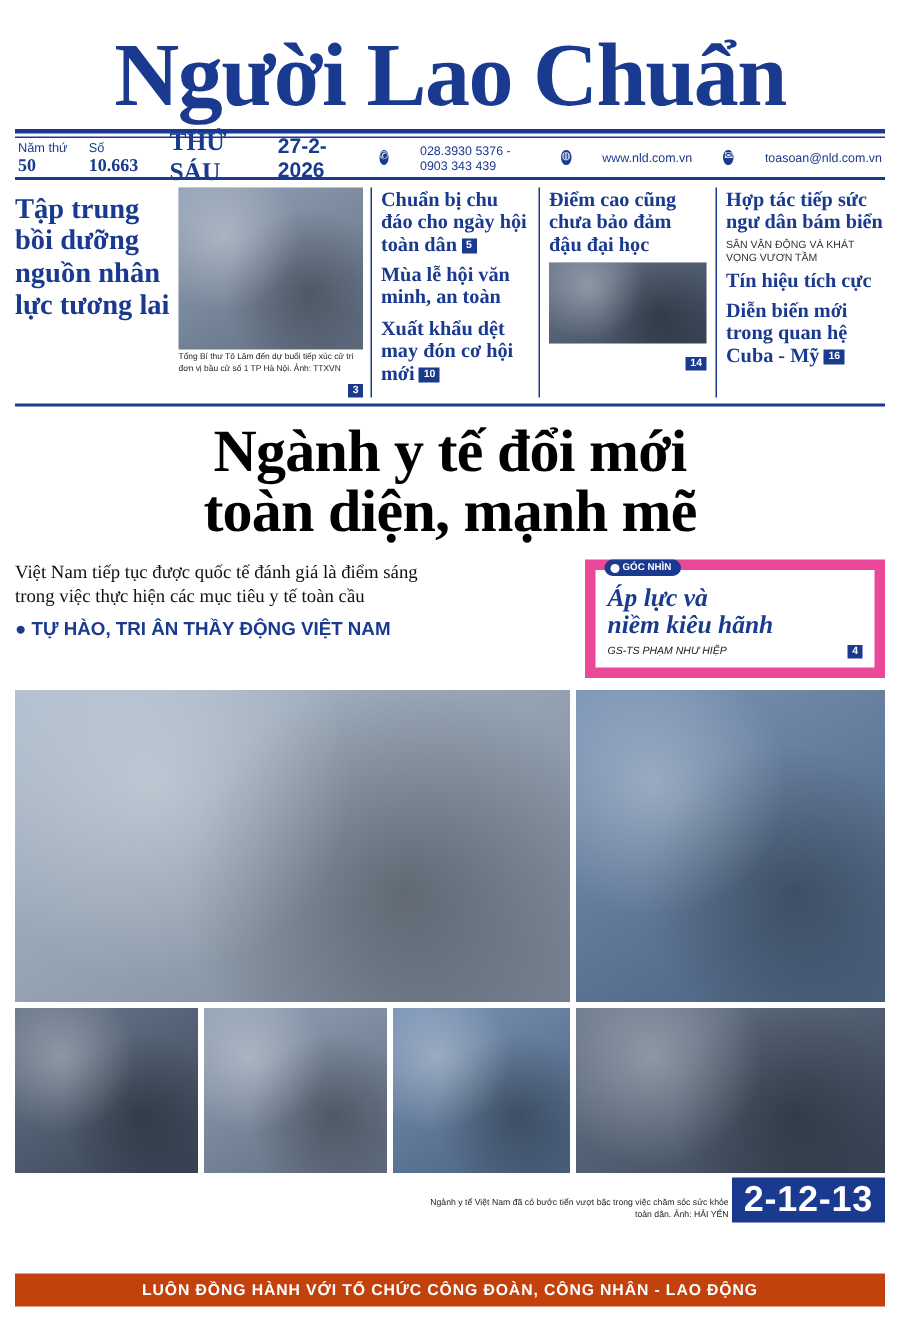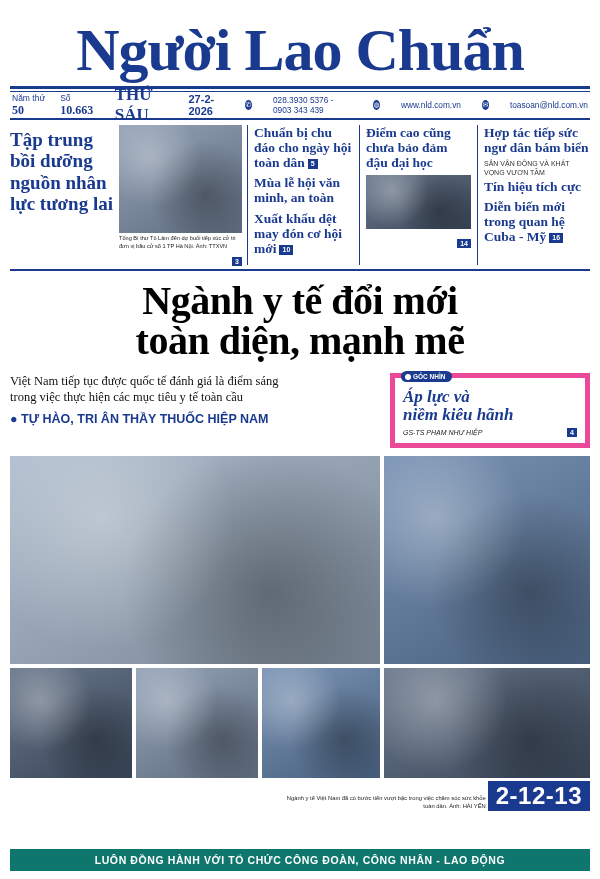--- a/index.html
+++ b/index.html
@@ -43,21 +43,21 @@
     gap: 6px;
     padding: 0 2px;
   }
   .infobar .issue { font-size: 8.5px; }
   .infobar .issue b { font-size: 12px; font-family: "Liberation Serif", serif; }
   .infobar .weekday {
     font-family: "Liberation Serif", serif;
     font-weight: bold; font-size: 17px; color: #1a3a8f;
     margin-left: 8px;
   }
-  .infobar .date { font-size: 11px; font-weight: bold; color: #1a3a8f; }
+  .infobar .date { font-size: 14px; font-weight: bold; color: #1a3a8f; }
   .infobar .spacer { flex: 1; }
   .infobar .contact { font-size: 8.3px; display:flex; align-items:center; gap:21px;}
   .phone-dot {
     display:inline-block; width:10px; height:10px; border-radius:50%;
     background:#1a3a8f; color:#fff; font-size:7px; line-height:10px; text-align:center;
   }
   .rule-blue2 { height: 2px; background: #1a3a8f; }
 
   
   .teaser-strip { display: flex; margin-top: 5px; height: 140px; gap: 0; }
@@ -135,21 +135,21 @@
     font-size: 12.5px; line-height: 1.3; color: #111;
   }
   .deck-bullet {
     font-family: "Liberation Sans", sans-serif;
     font-weight: bold; font-size: 12.5px; color: #1a3a8f;
     margin-top: 6px;
   }
   .deck-bullet .dot { color:#1a3a8f; }
   .opinion {
     width: 200px;
-    border: 5px solid #ec4899;
+    border: 7px solid #ec4899;
     position: relative;
     padding: 10px 8px 6px;
   }
   .opinion-tag {
     position: absolute; top: -7px; left: 6px;
     background: #1a3a8f; color: #fff;
     font-family: "Liberation Sans", sans-serif;
     font-size: 6.5px; font-weight: bold;
     padding: 2px 6px 2px 12px;
     border-radius: 7px;
@@ -182,21 +182,21 @@
     font-family: "Liberation Sans", sans-serif;
     font-weight: bold; font-size: 24px;
     padding: 1px 8px; letter-spacing: 0.5px;
     white-space: nowrap;
   }
   .cap-row { display:flex; align-items:flex-end; gap:2px; padding-top:3px; }
 
   
   .footer {
     position: absolute; left: 10px; right: 10px; bottom: 8px;
-    background: #0f766e; color: #fff; text-align: center;
+    background: #c2410c; color: #fff; text-align: center;
     font-family: "Liberation Sans", sans-serif;
     font-weight: bold; font-size: 10.5px; letter-spacing: 0.6px;
     padding: 5px 0;
   }
 </style>
 </head>
 <body>
 
 <div class="page">
 
@@ -288,21 +288,21 @@
     <div class="l1">Ngành y tế đổi mới</div>
     <div class="l2">toàn diện, mạnh mẽ</div>
   </div>
 
   <div class="deck-row">
     <div class="deck-left">
       <div class="deck-text">Việt Nam tiếp tục được quốc tế đánh giá là điểm sáng</div>
       <div class="deck-text">trong việc thực hiện các mục tiêu y tế toàn cầu</div>
       <div class="deck-bullet">
         <span class="dot">●</span>
-        <span>TỰ HÀO, TRI ÂN THẦY THUỐC HIỆP NAM</span>
+        <span>TỰ HÀO, TRI ÂN THẦY ĐỘNG VIỆT NAM</span>
       </div>
     </div>
 
     <div class="opinion">
       <div class="opinion-tag">
         <span class="eye"></span>
         <span>GÓC NHÌN</span>
       </div>
       <div class="opinion-title">Áp lực và</div>
       <div class="opinion-title">niềm kiêu hãnh</div>

